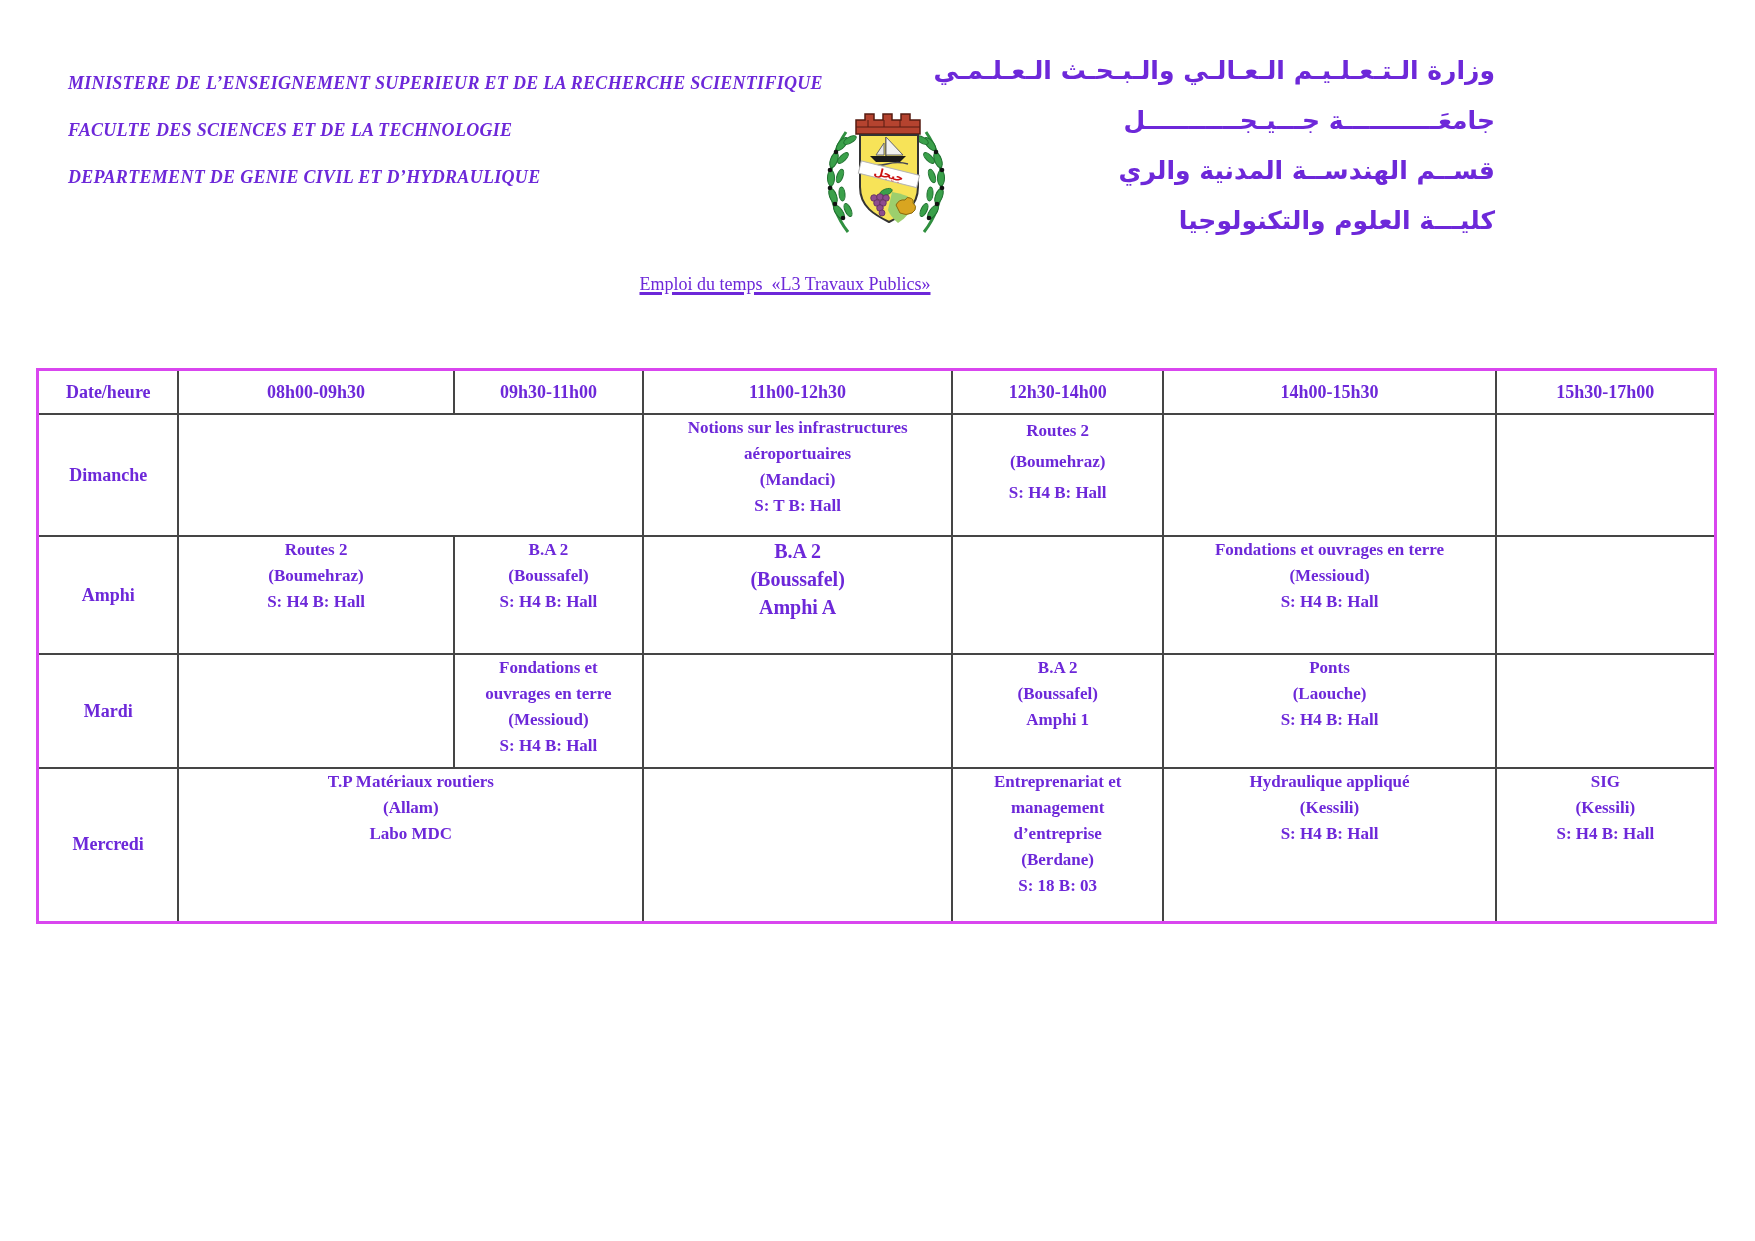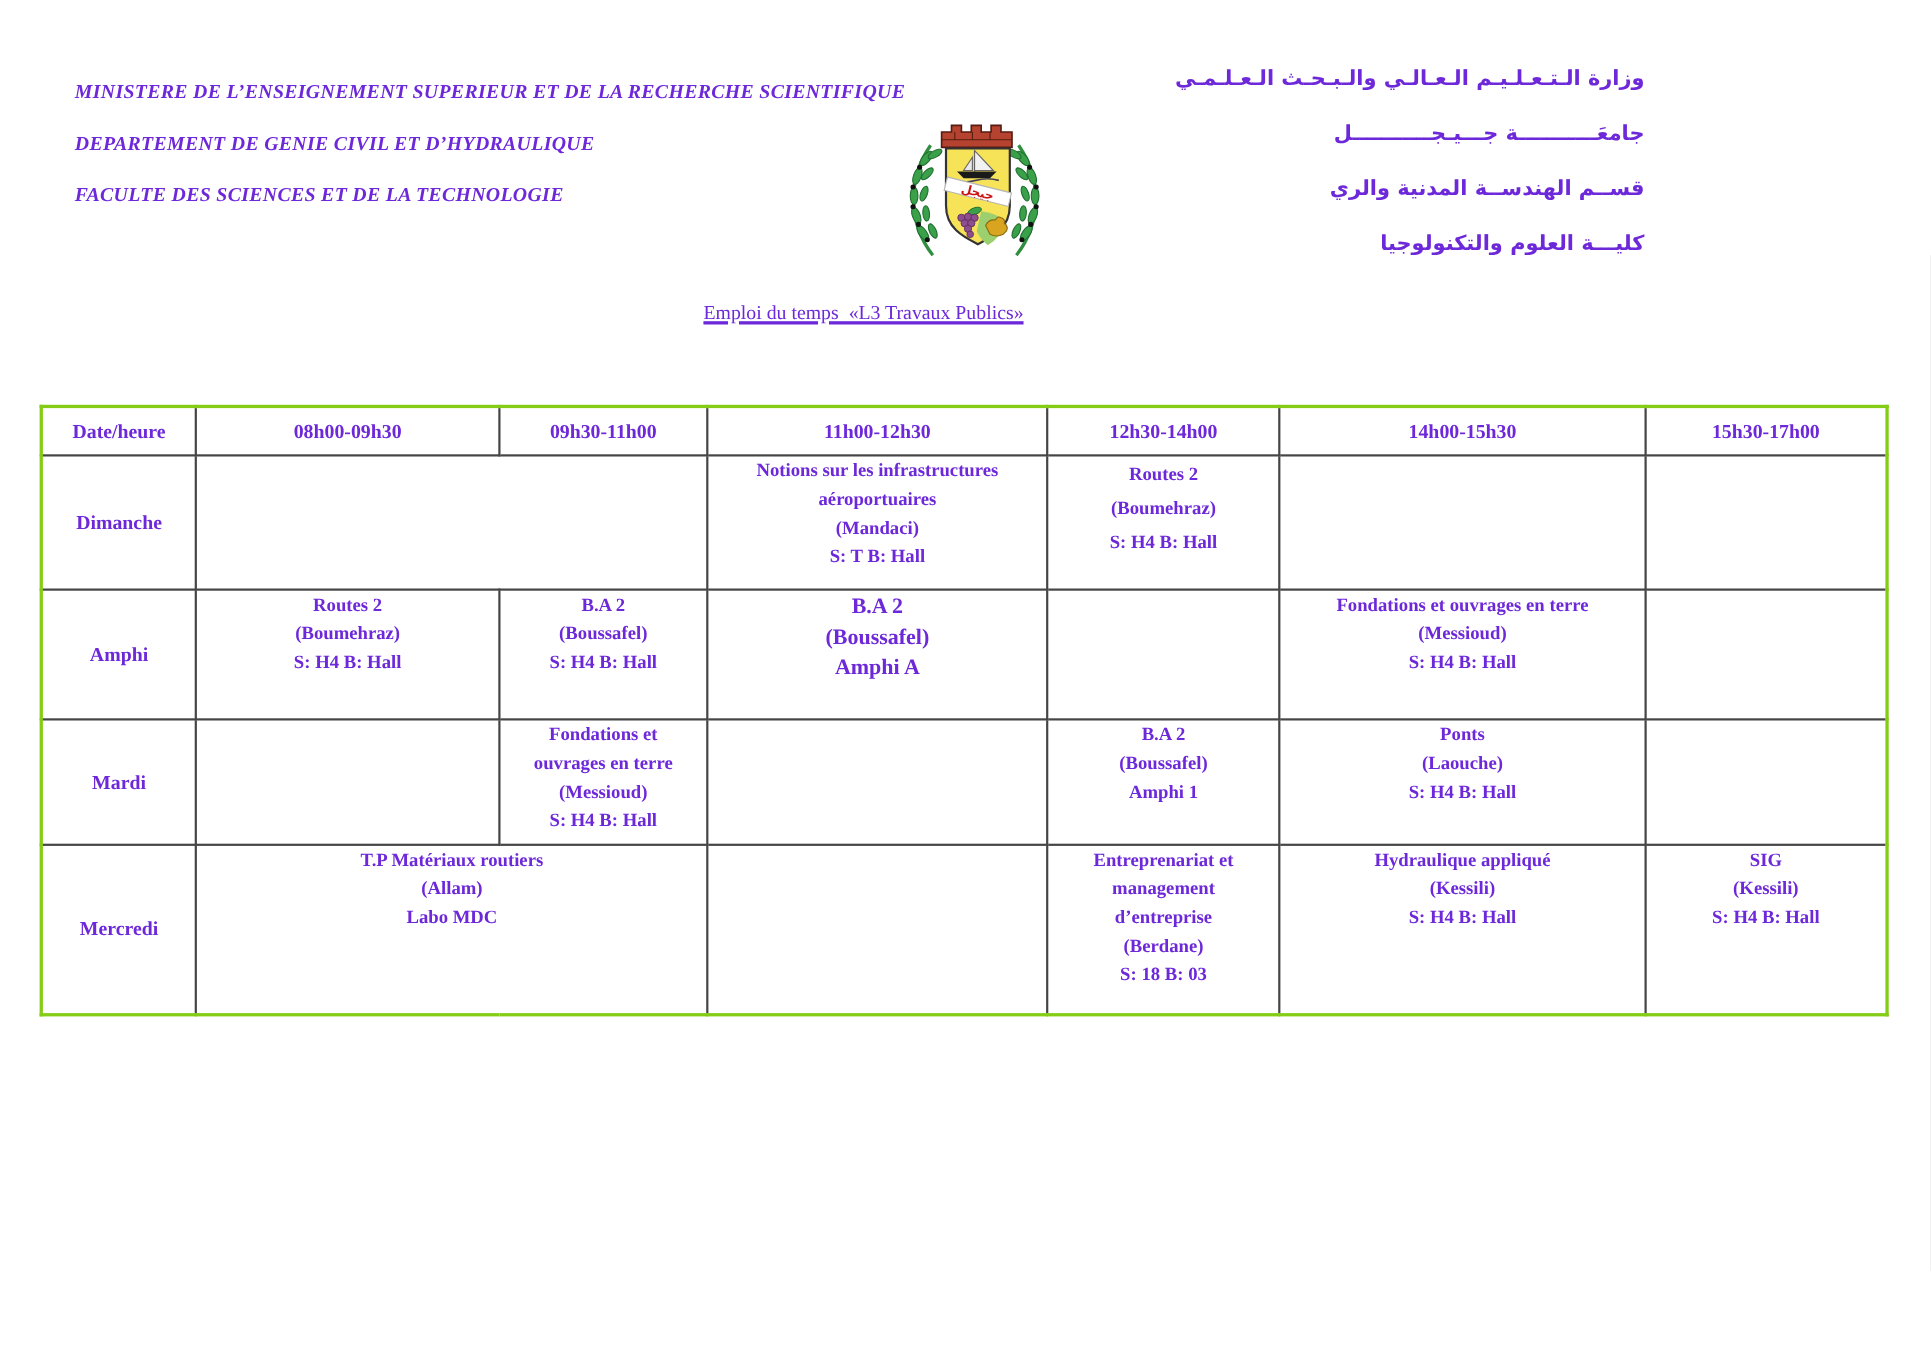--- a/index.html
+++ b/index.html
@@ -4,52 +4,52 @@
 <style>
   html,body{margin:0;padding:0;background:#e8e8e8;}
   .page{position:relative;width:1755px;height:1241px;background:#ffffff;margin:0 auto;
         font-family:"Liberation Serif",serif;color:#6d28d9;overflow:hidden;}
 
   
   .fr-block{position:absolute;left:68px;top:60px;}
   .fr-line{font-weight:bold;font-style:italic;font-size:18px;line-height:47px;height:47px;
            white-space:nowrap;letter-spacing:.3px;}
   .ar-block{position:absolute;left:1000px;top:46px;width:495px;direction:rtl;text-align:right;}
-  .ar-line{font-family:"DejaVu Sans",sans-serif;font-weight:bold;font-size:19px;line-height:50px;
+  .ar-line{font-family:"DejaVu Sans",sans-serif;font-weight:bold;font-size:25px;line-height:50px;
            white-space:nowrap;}
   .logo-wrap{position:absolute;left:806px;top:104px;width:160px;height:134px;}
 
   
   .doc-title{position:absolute;left:0;top:274px;width:1570px;text-align:center;
              font-size:18px;font-weight:normal;text-decoration:underline;
              text-decoration-thickness:2.5px;white-space:pre-wrap;}
 
   
   table.tt{position:absolute;left:36px;top:368px;width:1681px;border-collapse:collapse;
-           table-layout:fixed;border:3px solid #84cc16;}
+           table-layout:fixed;border:3px solid #d946ef;}
   .tt th,.tt td{border:2px solid #454545;padding:0;text-align:center;overflow:hidden;}
   .tt th{font-size:18px;font-weight:bold;height:42px;vertical-align:middle;}
   .day{font-size:18px;font-weight:bold;vertical-align:middle;}
   .day.vtop{vertical-align:top;padding-top:10px;}
   .cell{vertical-align:top;padding-top:6px;}
   .ln{font-size:17px;line-height:26px;}
   .b{font-weight:bold;}
   .n{font-weight:bold;}
   .big .ln{font-size:20px;line-height:28px;}
   .sp .ln{line-height:31px;}
 </style>
 </head>
 <body>
 
 <div class="page">
 
   <div class="fr-block">
     <div class="fr-line">MINISTERE DE L’ENSEIGNEMENT SUPERIEUR ET DE LA RECHERCHE SCIENTIFIQUE</div>
+    <div class="fr-line">FACULTE DES SCIENCES ET DE LA TECHNOLOGIE</div>
     <div class="fr-line">DEPARTEMENT DE GENIE CIVIL ET D’HYDRAULIQUE</div>
-    <div class="fr-line">FACULTE DES SCIENCES ET DE LA TECHNOLOGIE</div>
   </div>
 
   <div class="logo-wrap">
     <svg viewBox="0 0 160 134" width="160" height="134">
       <g id="branchL">
         <path d="M42,128 C20,100 18,60 40,28" fill="none" stroke="#2f8f3f" stroke-width="3"></path>
         <ellipse cx="36" cy="40" rx="8" ry="3.5" fill="#3aa04a" stroke="#1e6f2e" stroke-width="1" transform="rotate(-50 36 40)"></ellipse>
         <ellipse cx="28" cy="56" rx="8" ry="3.5" fill="#3aa04a" stroke="#1e6f2e" stroke-width="1" transform="rotate(-70 28 56)"></ellipse>
         <ellipse cx="25" cy="74" rx="8" ry="3.5" fill="#3aa04a" stroke="#1e6f2e" stroke-width="1" transform="rotate(-90 25 74)"></ellipse>
         <ellipse cx="27" cy="92" rx="8" ry="3.5" fill="#3aa04a" stroke="#1e6f2e" stroke-width="1" transform="rotate(-110 27 92)"></ellipse>

